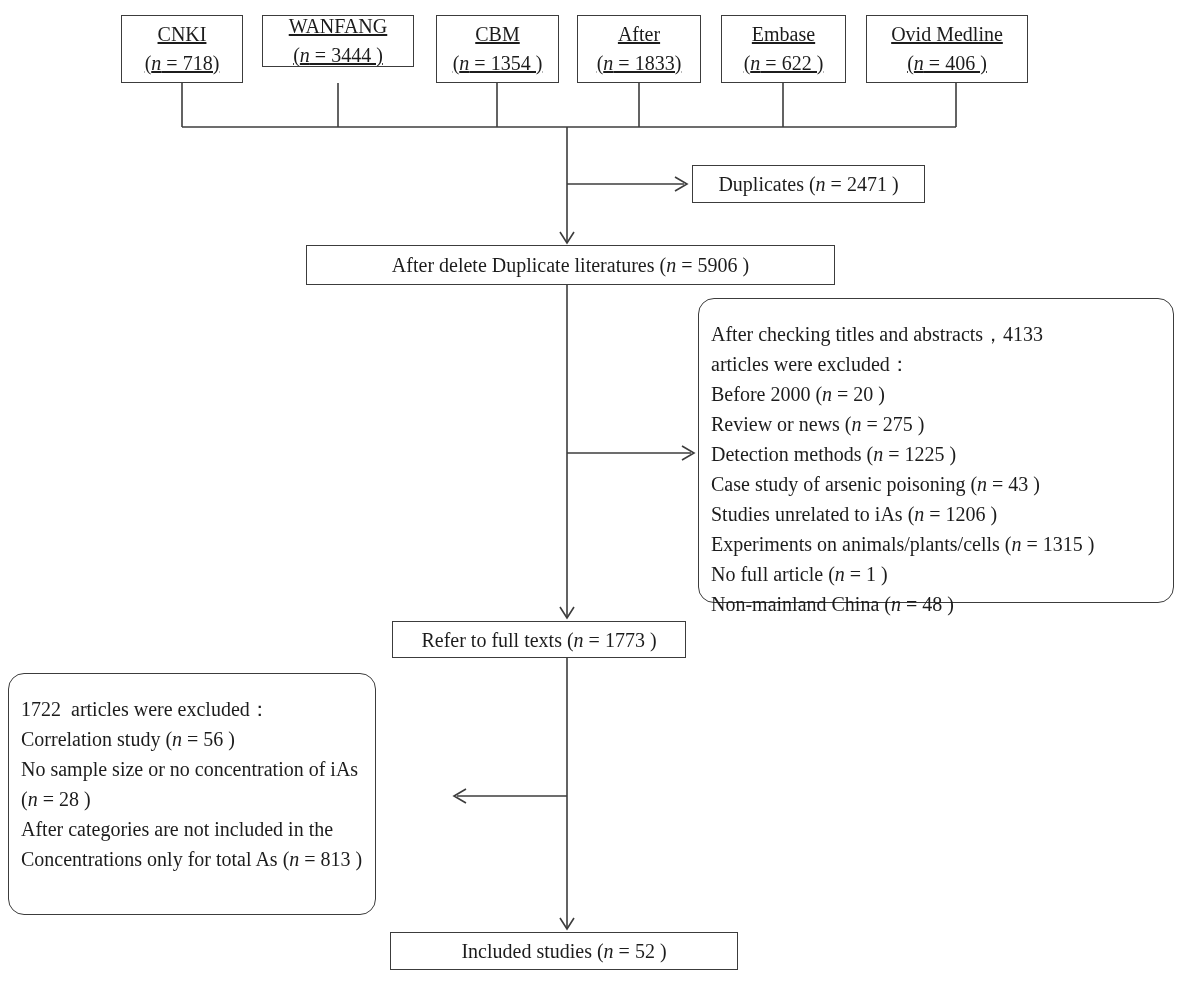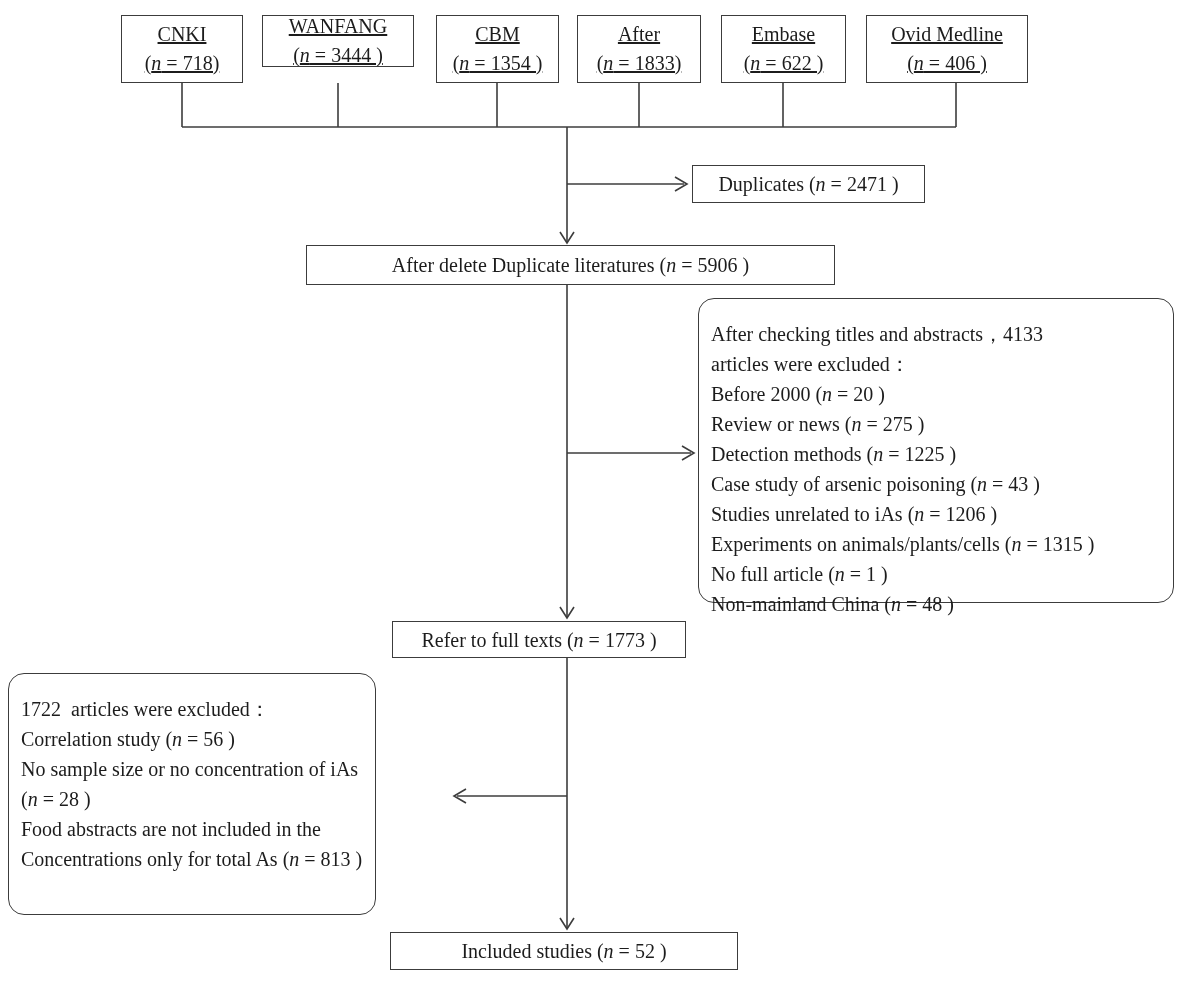--- a/index.html
+++ b/index.html
@@ -118,21 +118,21 @@
 
   <div class="box single b-refer">
     <div class="line">Refer to full texts (<i>n</i> = 1773 )</div>
   </div>
 
   <div class="box list b-lex">
     <div class="line">1722  articles were excluded：</div>
     <div class="line">Correlation study (<i>n</i> = 56 )</div>
     <div class="line">No sample size or no concentration of iAs</div>
     <div class="line">(<i>n</i> = 28 )</div>
-    <div class="line">Food abstracts are not included in the</div>
+    <div class="line">After categories are not included in the</div>
     <div class="line">Concentrations only for total As (<i>n</i> = 813 )</div>
   </div>
 
   <div class="box single b-inc">
     <div class="line">Included studies (<i>n</i> = 52 )</div>
   </div>
 
 </div>
 
 </body></html>

